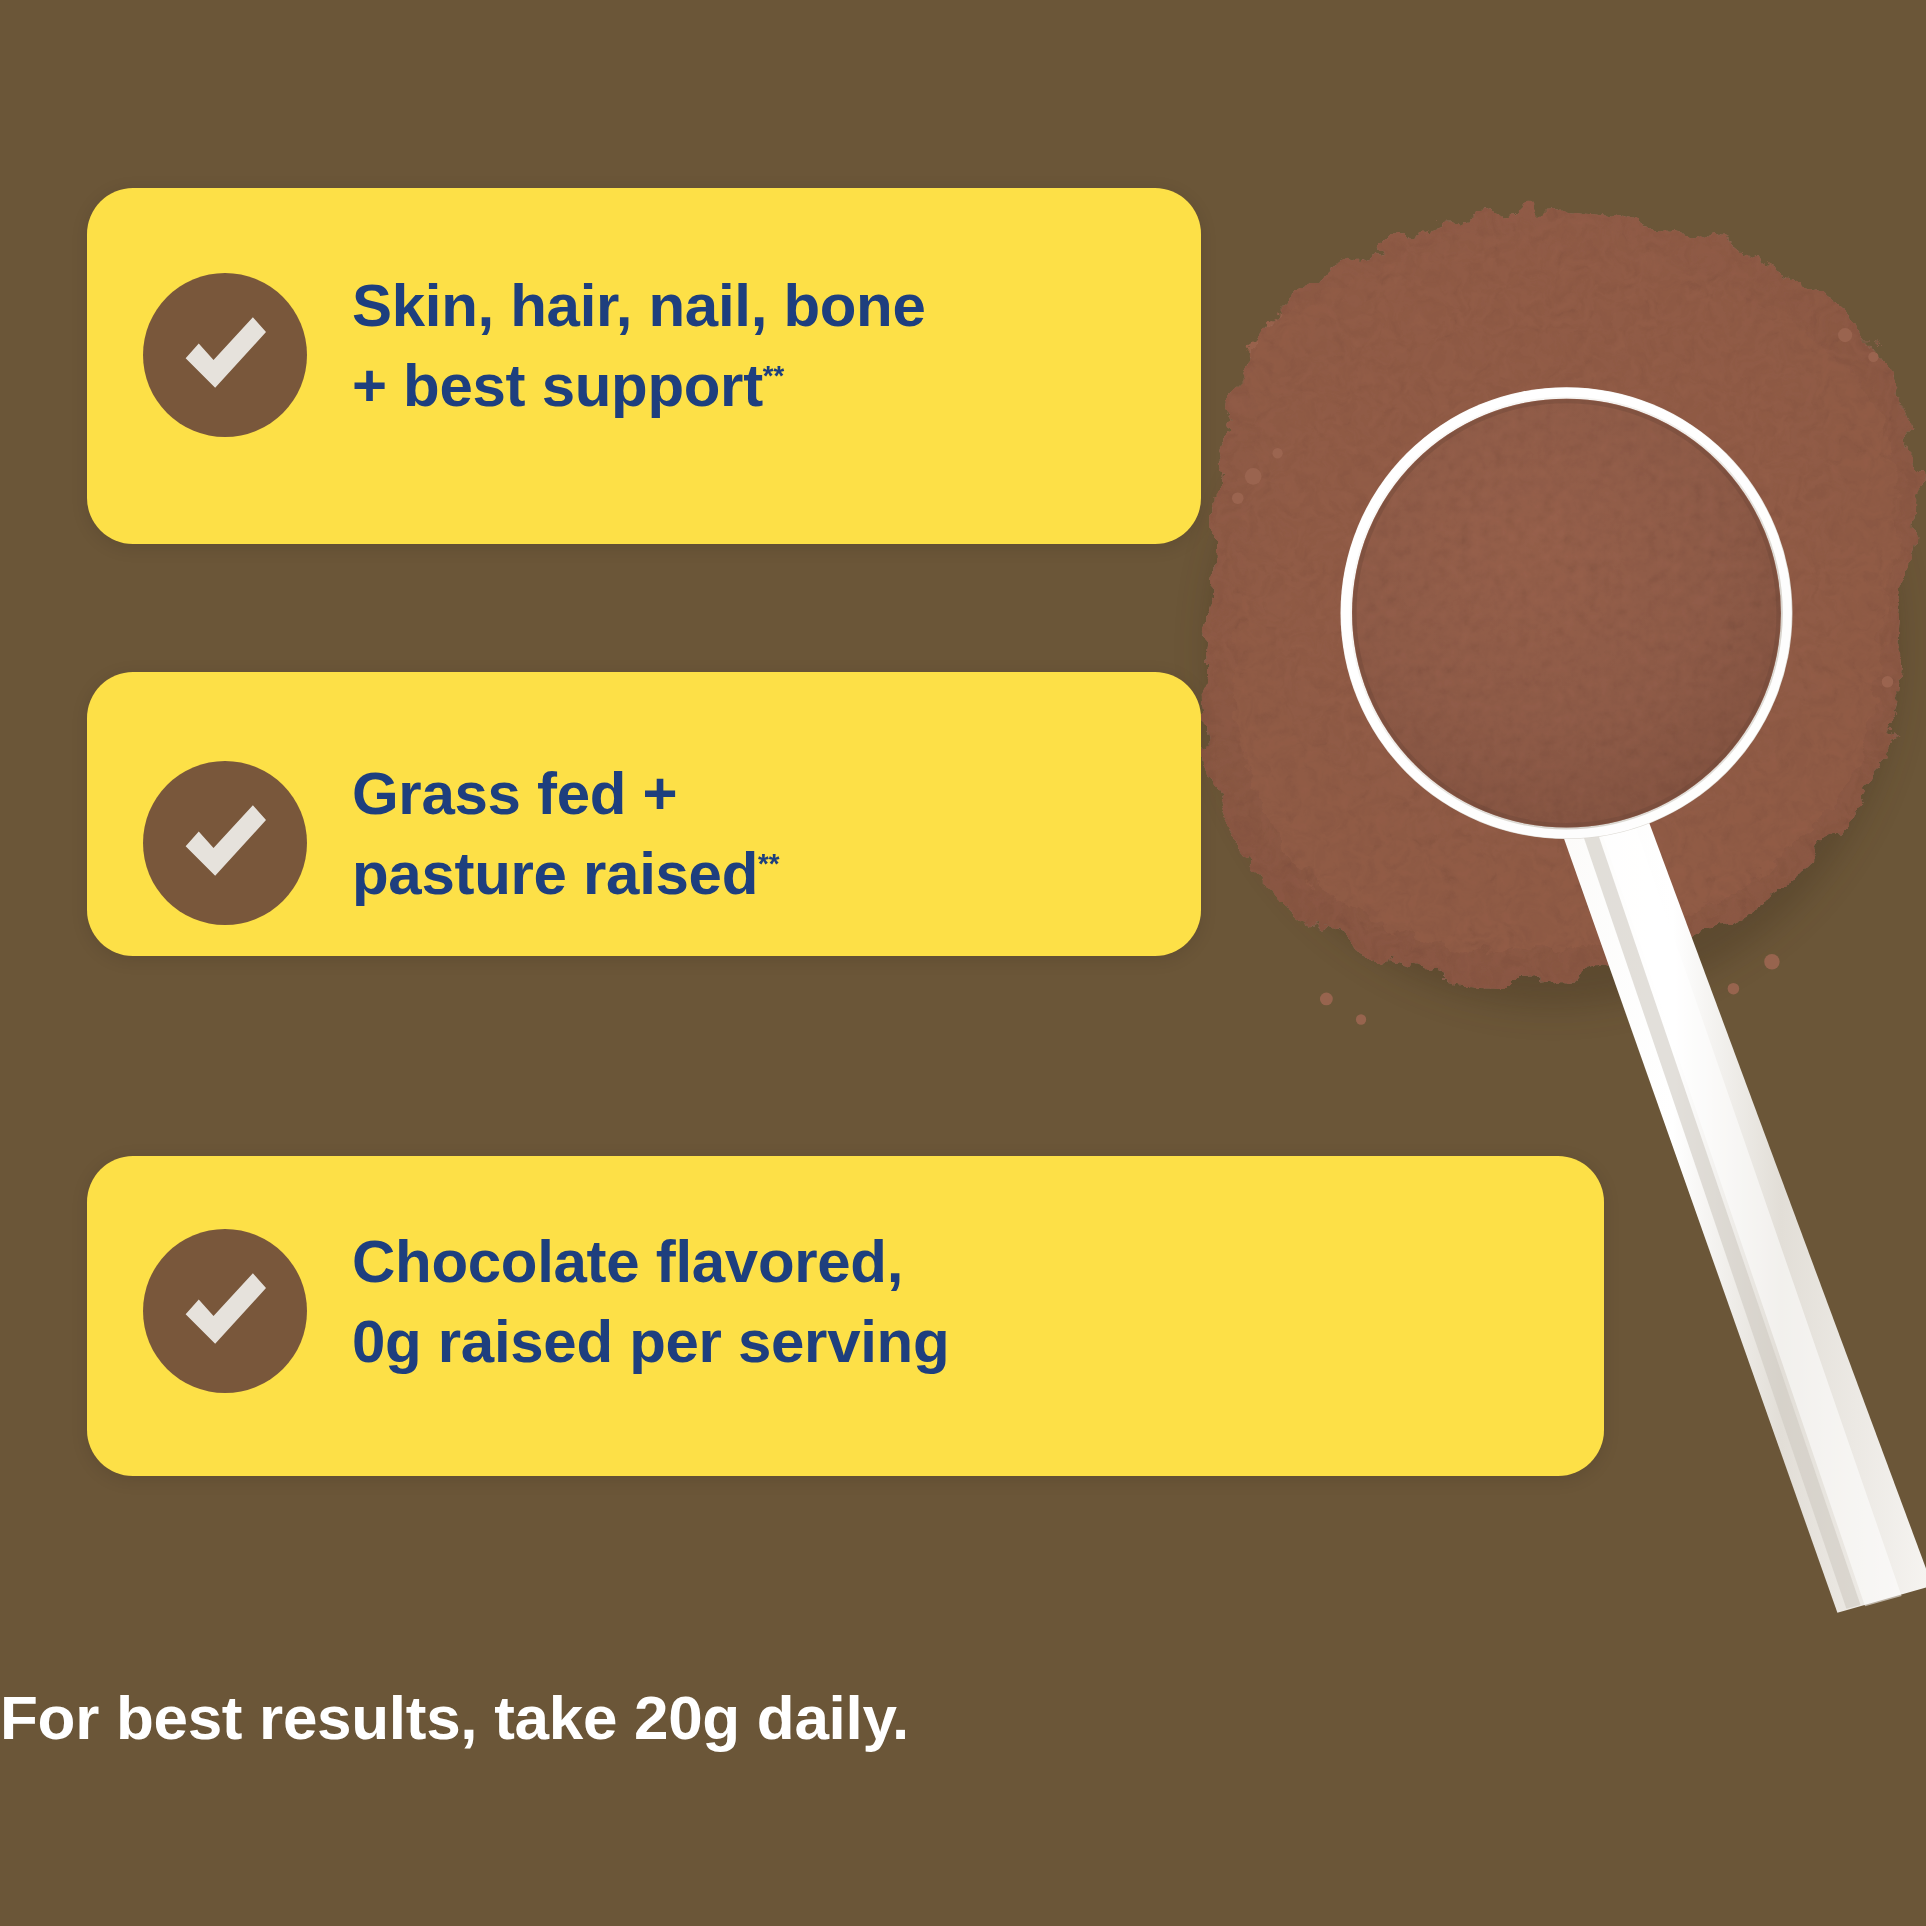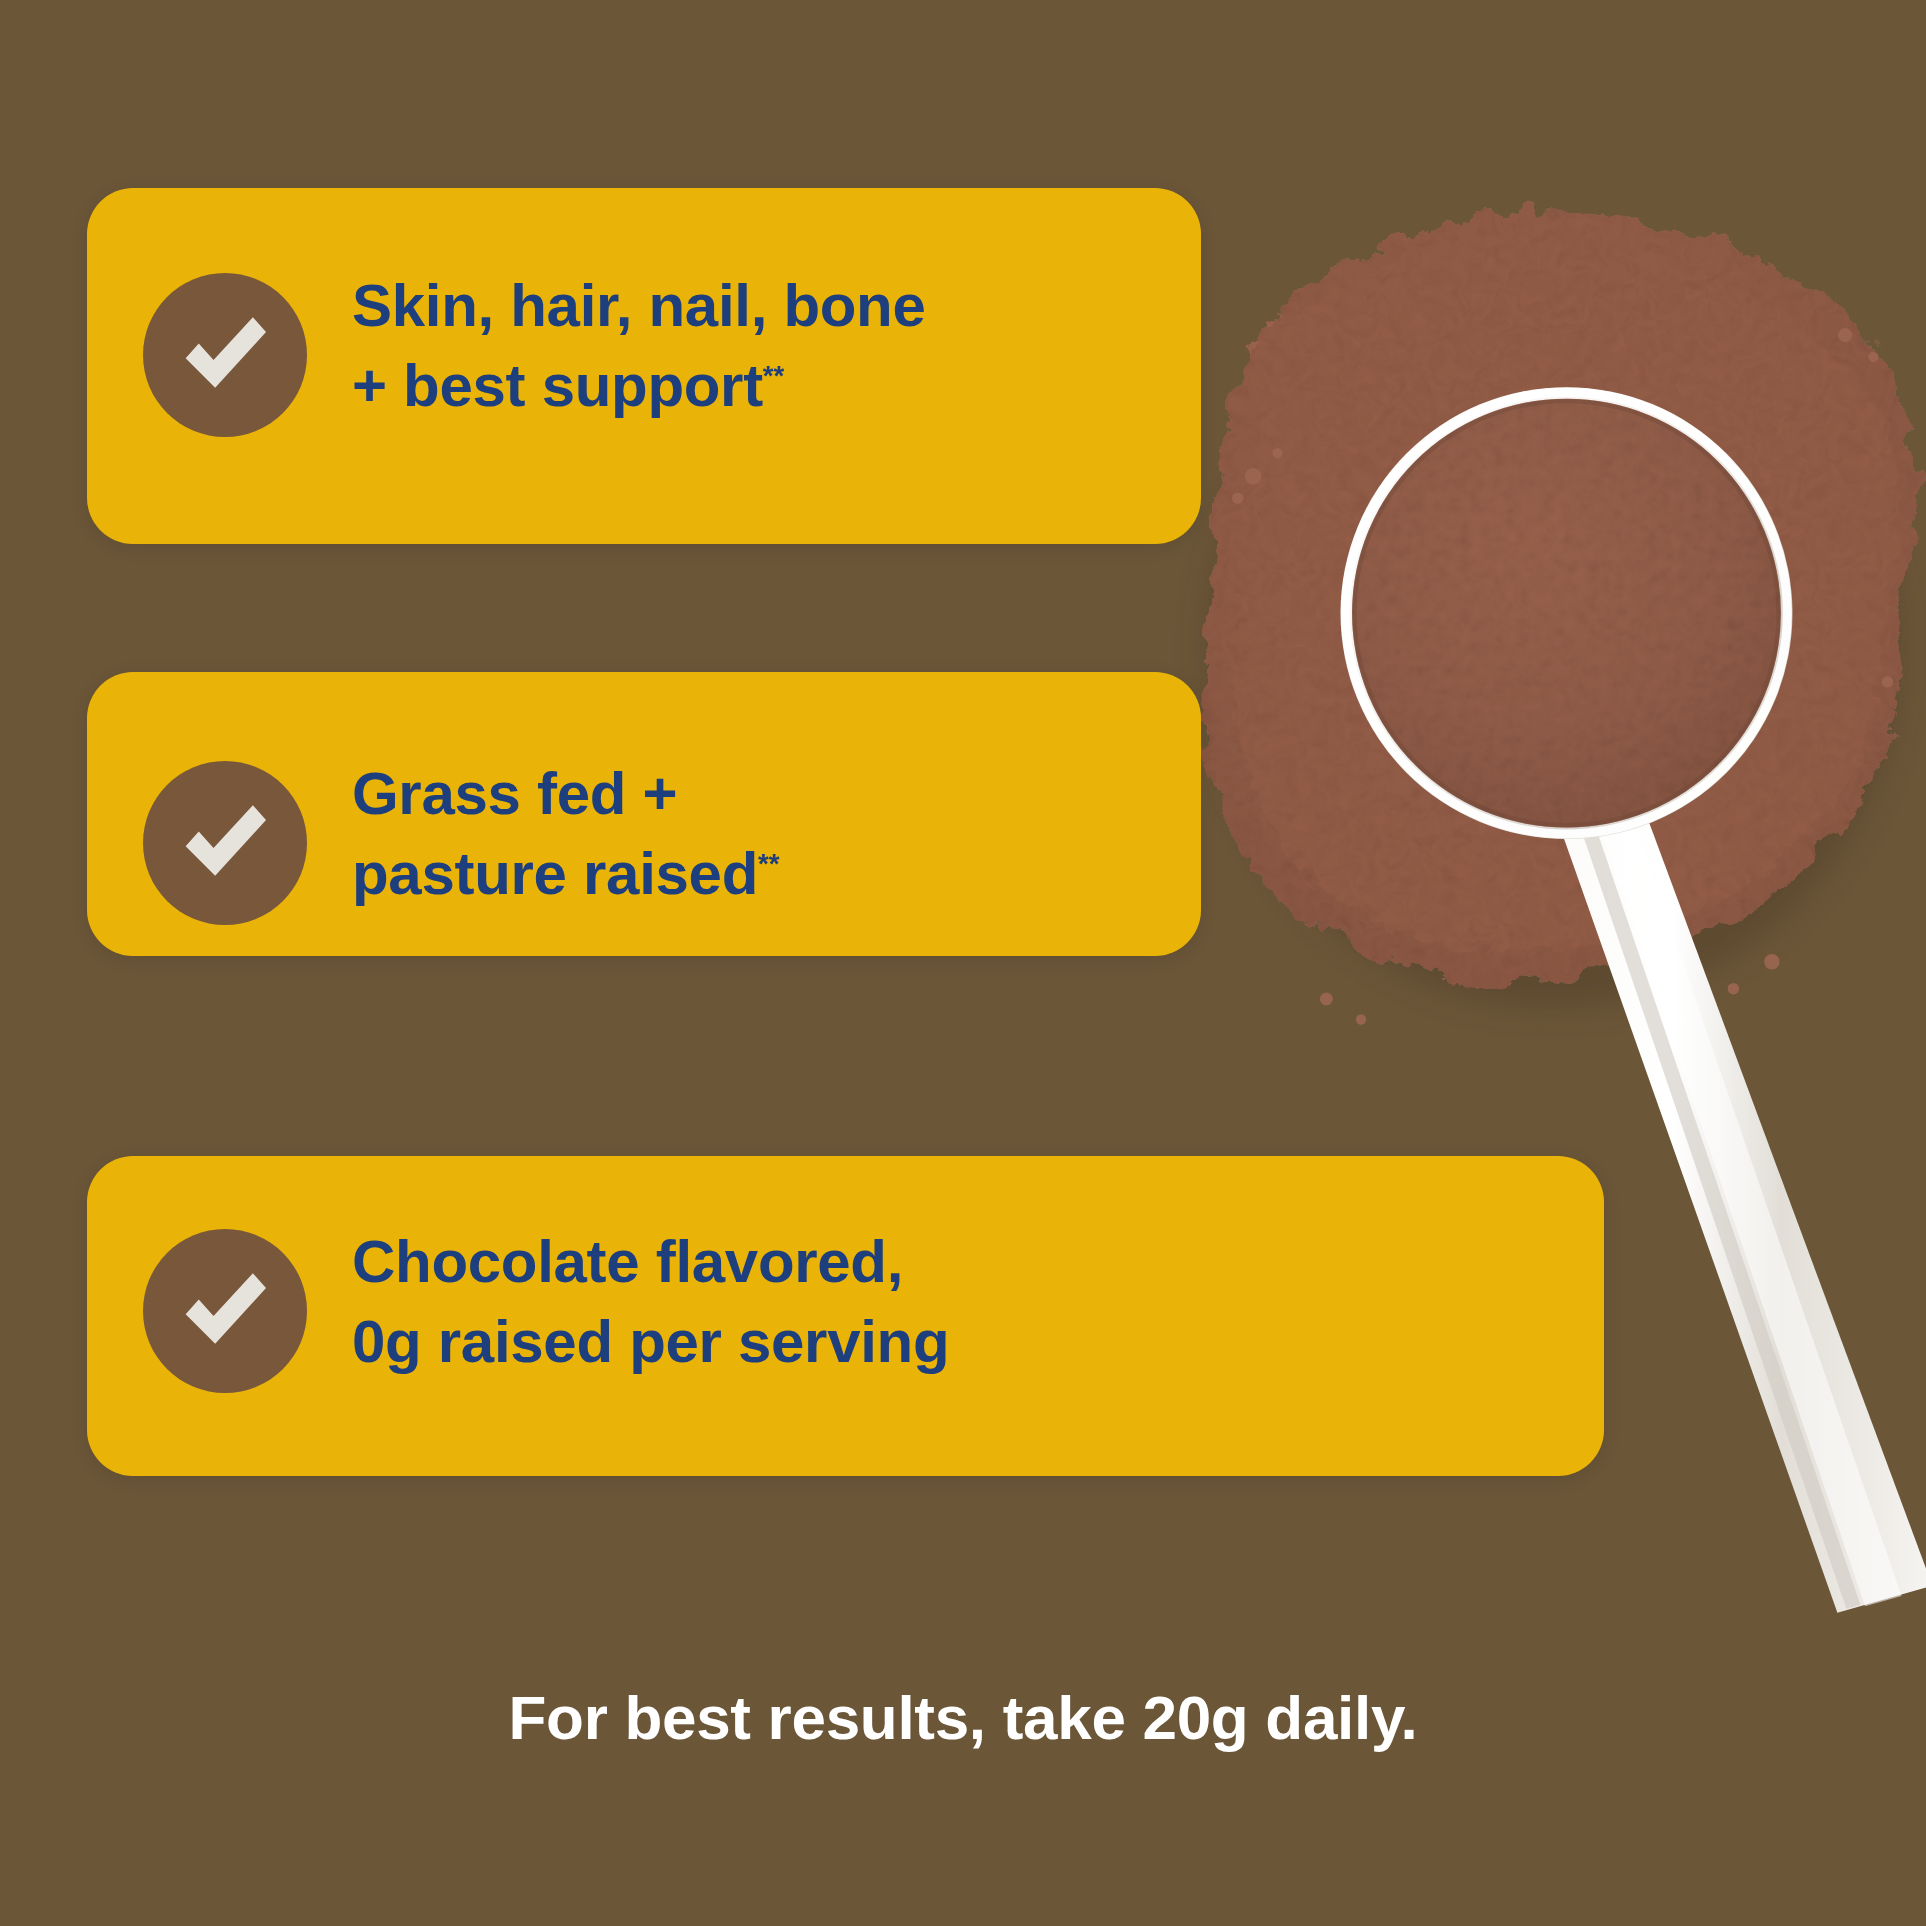--- a/index.html
+++ b/index.html
@@ -22,21 +22,21 @@
     position: absolute;
     left: 0; top: 0;
     width: 1926px; height: 1926px;
     z-index: 1;
     pointer-events: none;
   }
 
   
   .card {
     position: absolute;
-    background: #eab308;
+    background: #fde047;
     border-radius: 46px;
     box-shadow: 0 3.9px 16.7px rgba(0,0,0,0.10);
     display: flex;
     align-items: center;
     z-index: 2;
   }
   .card-1 { left: 87px; top: 188px;  width: 1114px; height: 356px; }
   .card-2 { left: 87px; top: 672px; width: 1114px; height: 284px; }
   .card-3 { left: 87px; top: 1156px; width: 1517px; height: 320px; z-index: 4; text-decoration: underline; }
 
@@ -71,21 +71,20 @@
     line-height: 0;
     letter-spacing: 0;
   }
 
   
   .tagline {
     position: absolute;
     left: 0;
     top: 1682px;
     width: 1926px;
-    text-align: center;
     color: #FFFFFF;
     font-weight: 700;
     font-size: 62px;
     letter-spacing: -0.3px;
     z-index: 5;
   }
 </style>
 </head>
 <body>
 

